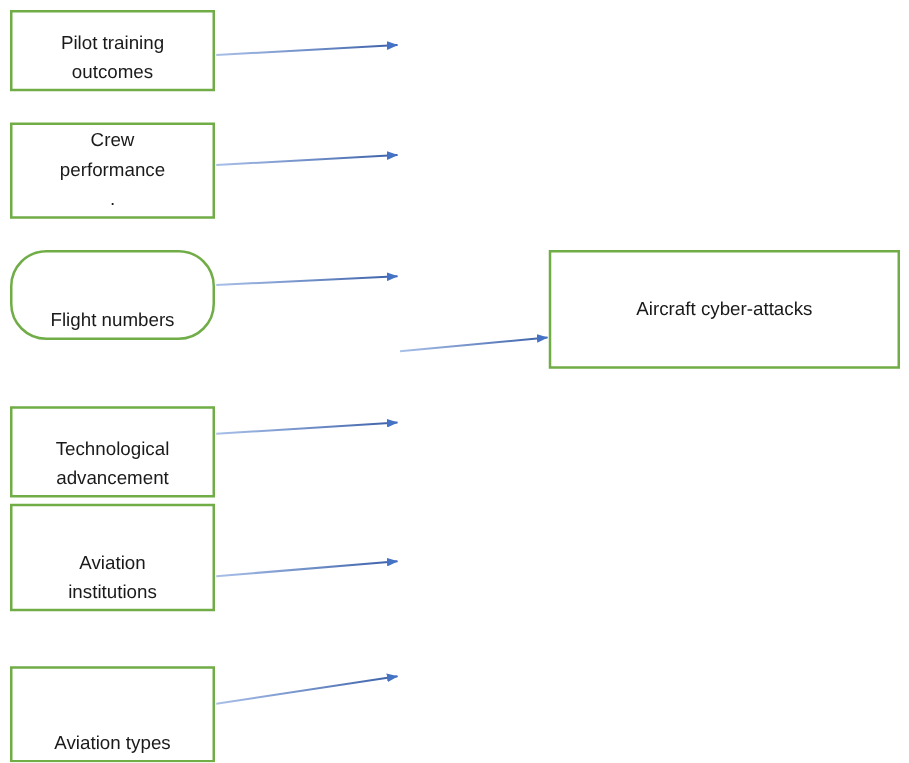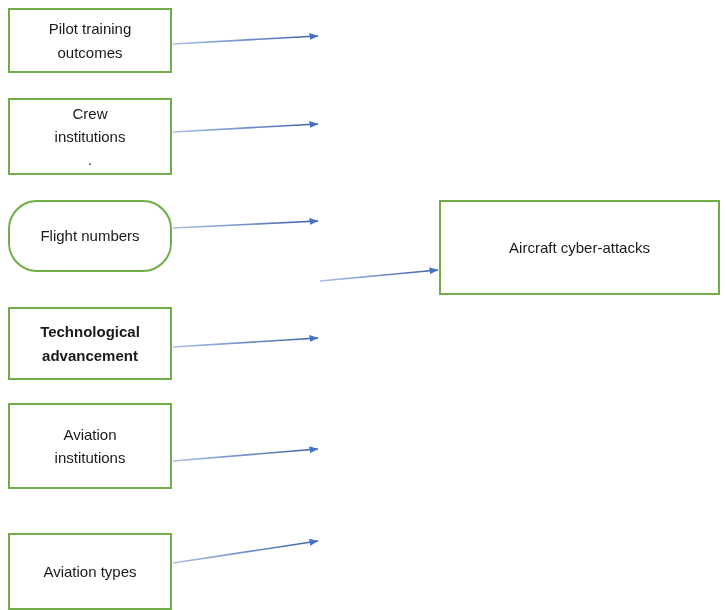--- a/index.html
+++ b/index.html
@@ -23,21 +23,21 @@
     display: flex;
     align-items: center;
     justify-content: center;
     text-align: center;
     color: #1a1a1a;
     font-size: 15px;
     line-height: 1.55;
     padding: 2px 8px;
     white-space: pre-line;
   }
-  .node.factor { font-size: 15px; }
+  .node.factor { font-size: 15px; align-items: flex-end; }
   .node.outcome { font-size: 15px; }
   svg.overlay {
     position: absolute;
     left: 0;
     top: 0;
     width: 727px;
     height: 610px;
     pointer-events: none;
   }
 </style>
@@ -78,29 +78,29 @@
     <line x1="320" y1="281" x2="438" y2="270" stroke="url(#fade)" stroke-width="1.6" marker-end="url(#arrowhead)"></line>
   </svg>
 
   <div class="node factor" style="left:8px; top:8px; width:164px; height:65px;">
     <span>Pilot training
 outcomes</span>
   </div>
 
   <div class="node factor" style="left:8px; top:98px; width:164px; height:77px;">
     <span>Crew
-institutions
+performance
 .</span>
   </div>
 
   <div class="node factor" style="left:8px; top:200px; width:164px; height:72px;border-radius:29px;">
     <span>Flight numbers</span>
   </div>
 
-  <div class="node factor" style="left:8px; top:307px; width:164px; height:73px;font-weight:bold;">
+  <div class="node factor" style="left:8px; top:325px; width:164px; height:73px;">
     <span>Technological
 advancement</span>
   </div>
 
   <div class="node factor" style="left:8px; top:403px; width:164px; height:86px;">
     <span>Aviation
 institutions</span>
   </div>
 
   <div class="node factor" style="left:8px; top:533px; width:164px; height:77px;">

